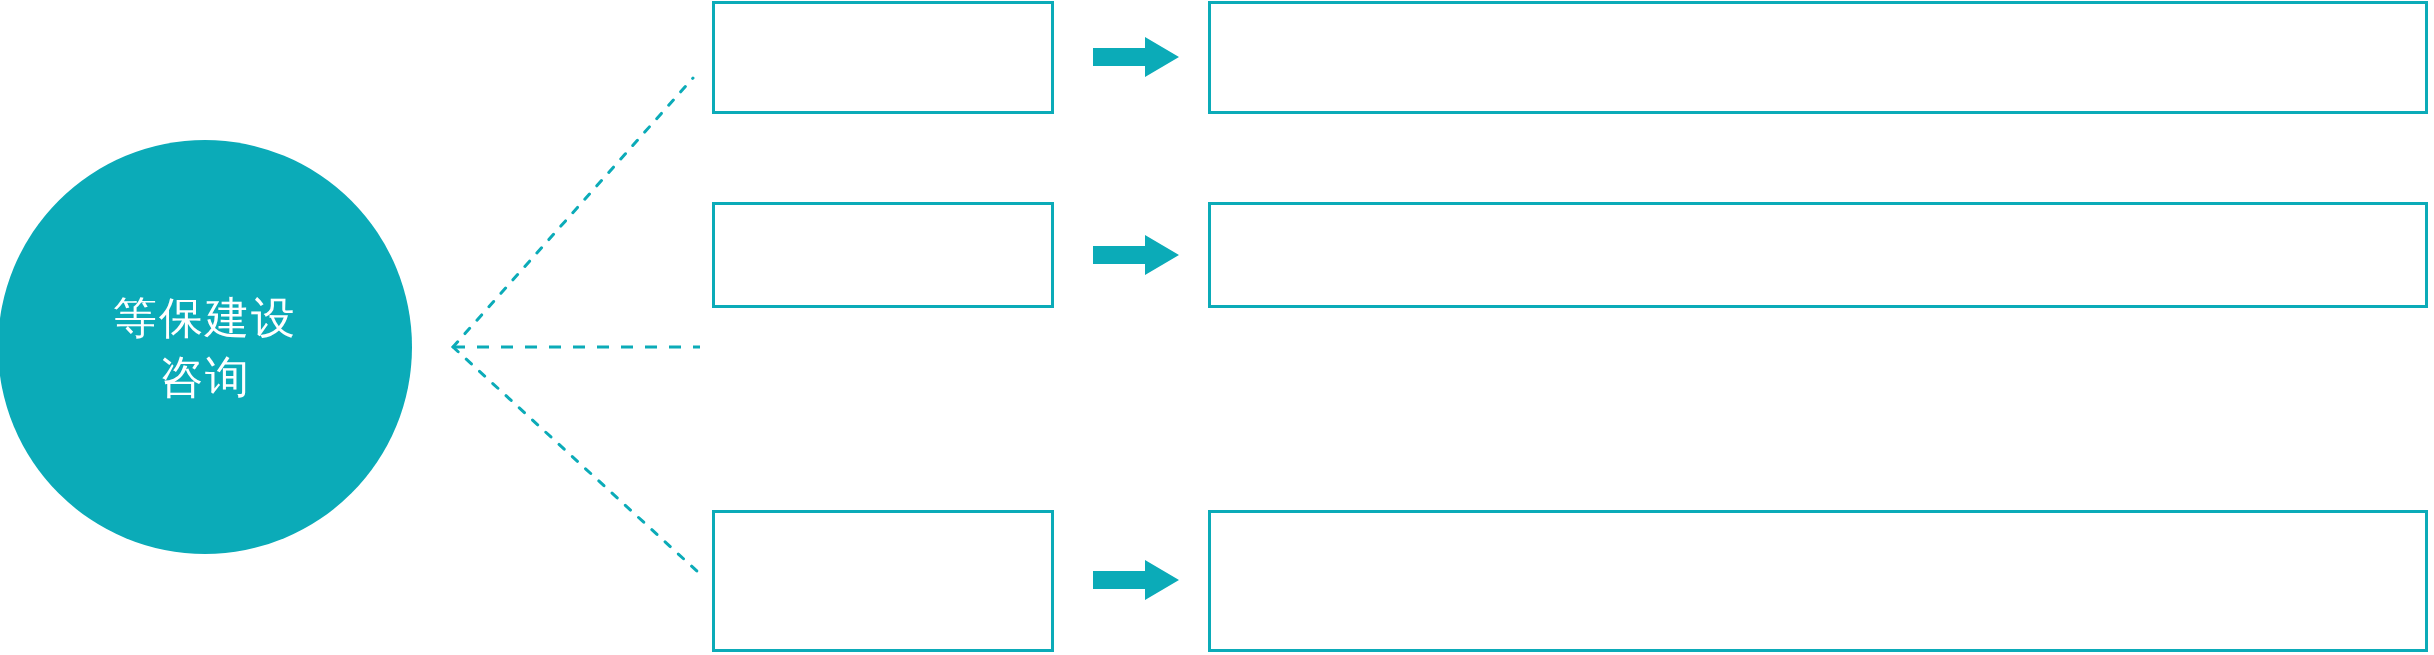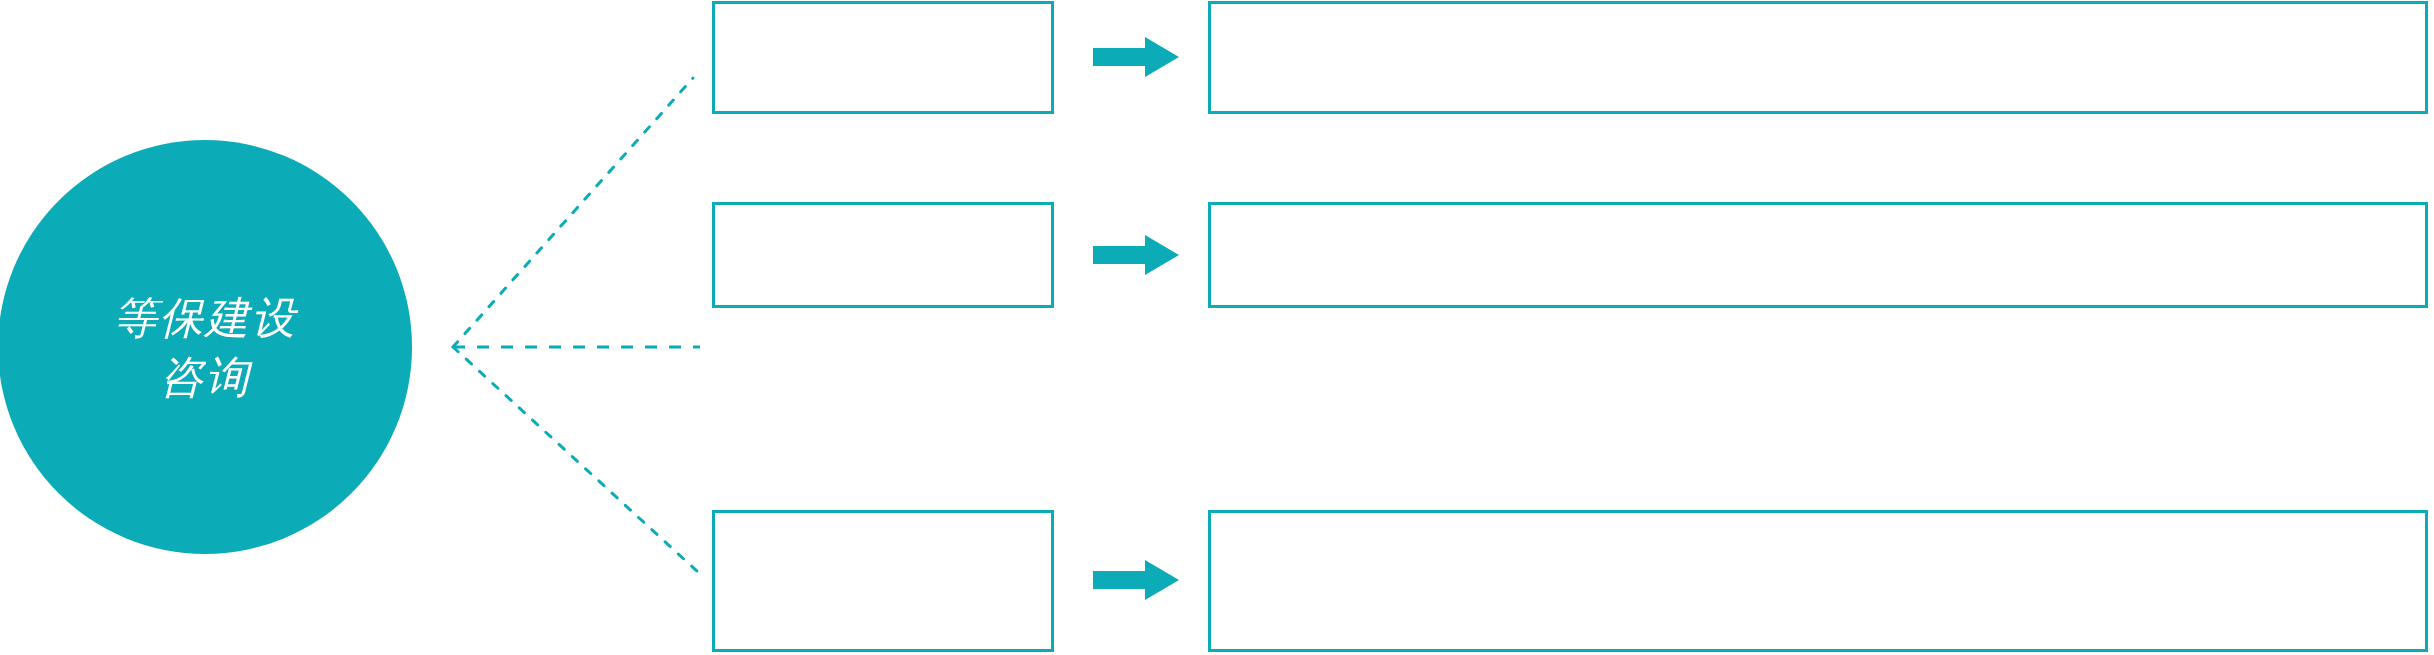--- a/index.html
+++ b/index.html
@@ -35,21 +35,20 @@
     box-sizing: border-box;
   }
   .hub-line {
     color: #ffffff;
     font-size: 44px;
     line-height: 1.35;
     letter-spacing: 2px;
     font-weight: 300;
     white-space: nowrap;
     text-align: left;
-    font-style: italic;
   }
 
   
   #connectors {
     position: absolute;
     left: 0;
     top: 0;
     width: 2434px;
     height: 655px;
     pointer-events: none;

